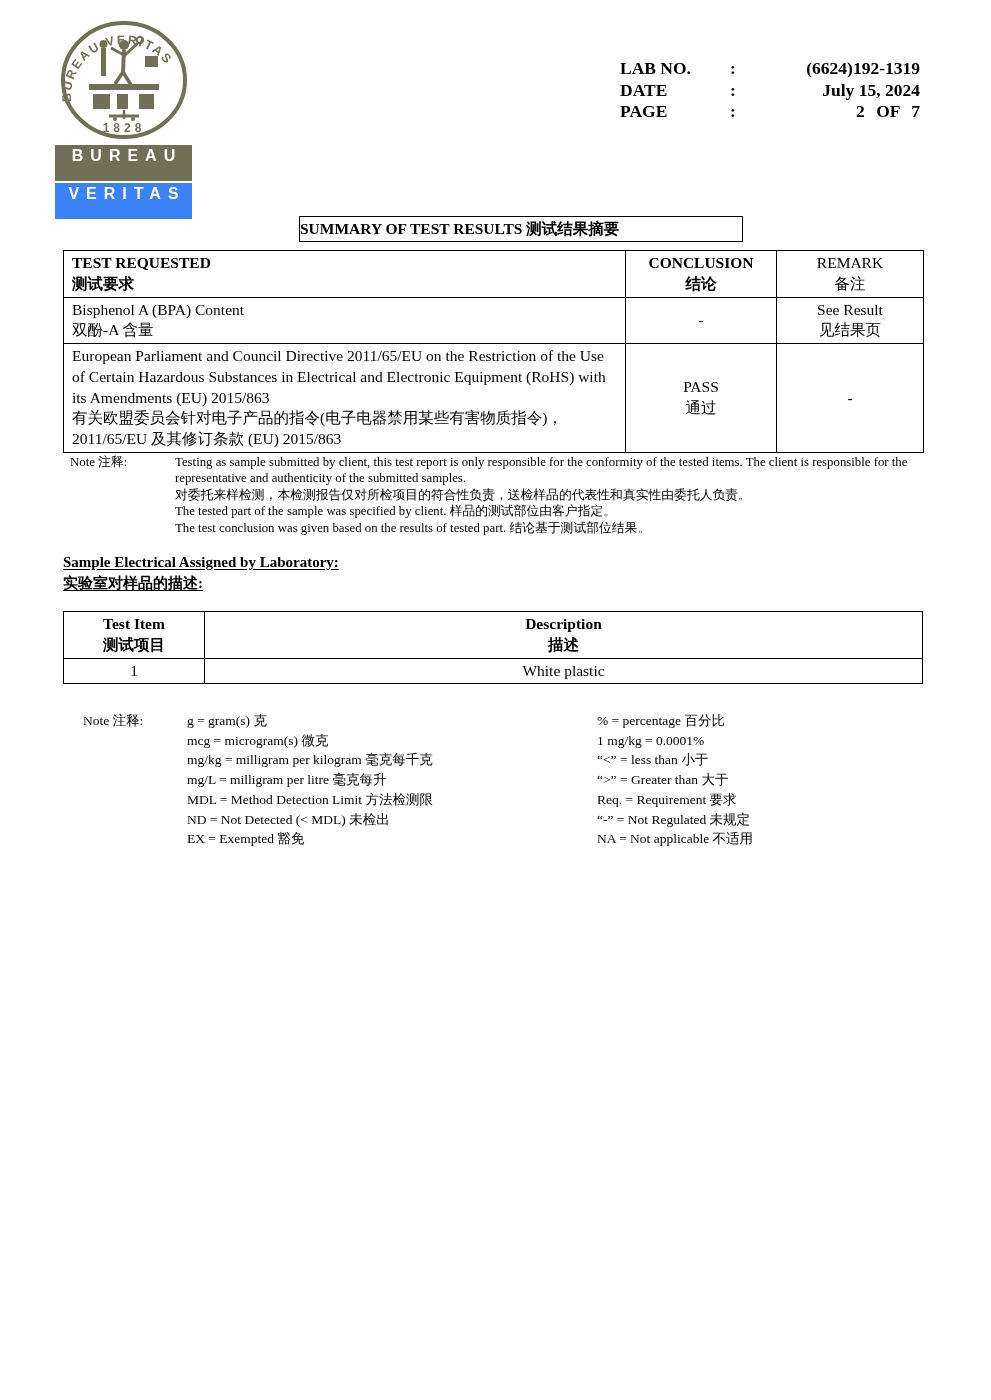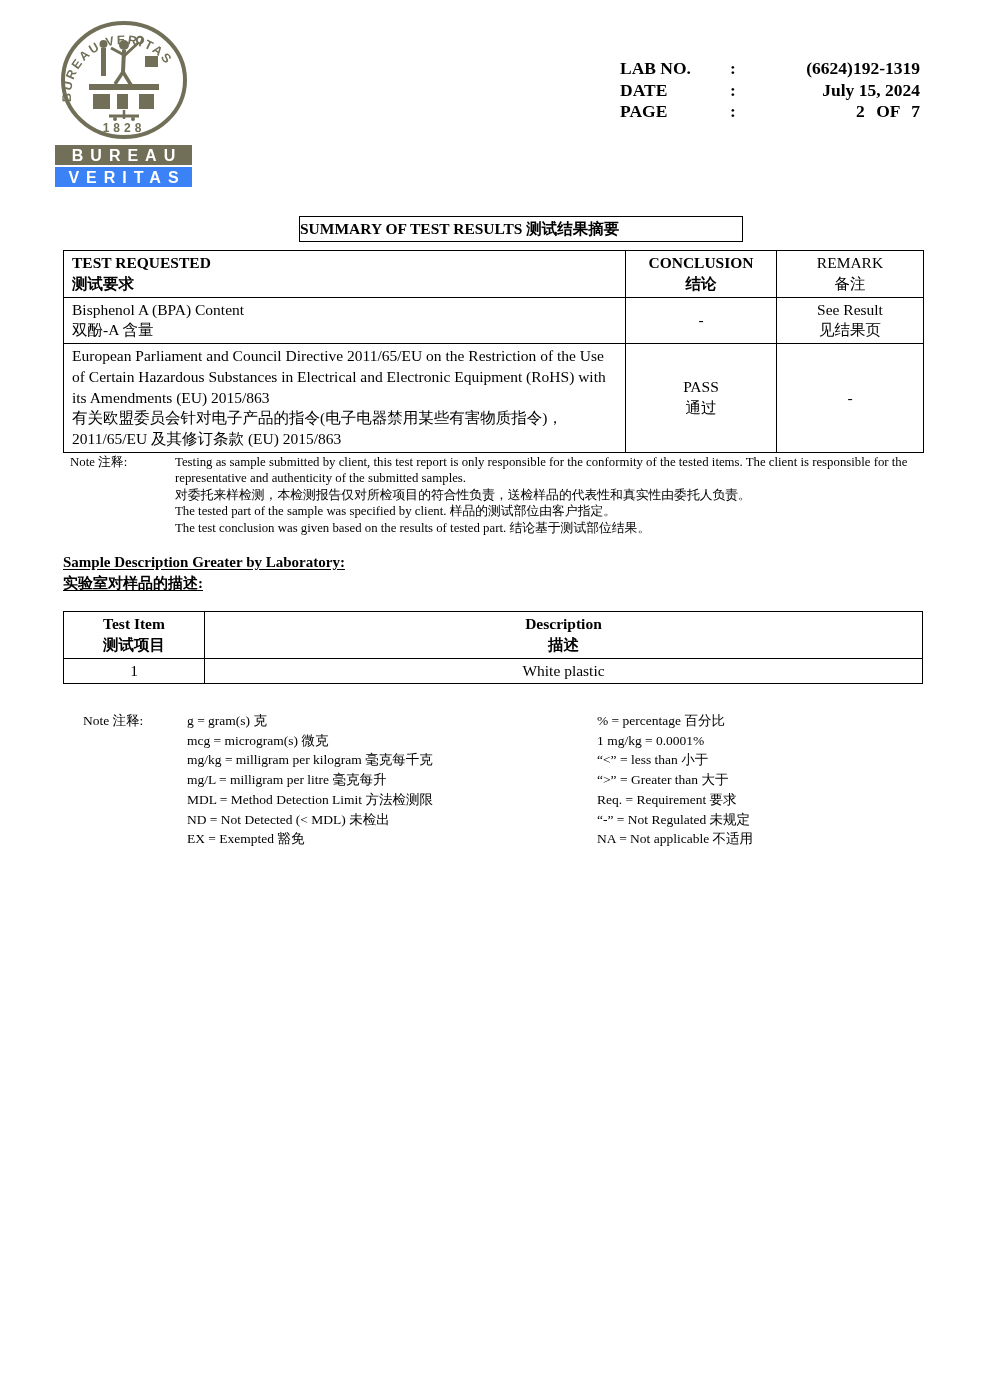--- a/index.html
+++ b/index.html
@@ -10,21 +10,21 @@
     font-family:"Liberation Serif", serif;
     overflow:hidden;
   }
 
   
   .logo { position:absolute; left:55px; top:20px; width:137px; }
   .logo svg { display:block; margin:0 auto 2px auto; }
   .logo-bar {
     width:137px; text-align:center; color:#fff;
     font-family:"Liberation Sans", sans-serif; font-weight:bold;
-    font-size:16px; letter-spacing:7px; padding:2px 0 0 7px;
+    font-size:16px; letter-spacing:7px; padding:2px 0 16px 7px;
     margin-top:3px;
   }
 
   
   .labinfo { position:absolute; left:620px; top:58px; width:300px;
     font-weight:bold; font-size:17.5px; }
   .labinfo-row { display:grid; grid-template-columns:110px 30px 160px; line-height:21.5px; }
   .labinfo-row .val { text-align:right; }
   .labinfo-row .val.wide { word-spacing:7px; }
 
@@ -175,21 +175,21 @@
     <div>Note 注释:</div>
     <div class="lines">
       <div>Testing as sample submitted by client, this test report is only responsible for the conformity of the tested items. The client is responsible for the representative and authenticity of the submitted samples.</div>
       <div>对委托来样检测，本检测报告仅对所检项目的符合性负责，送检样品的代表性和真实性由委托人负责。</div>
       <div>The tested part of the sample was specified by client. 样品的测试部位由客户指定。</div>
       <div>The test conclusion was given based on the results of tested part. 结论基于测试部位结果。</div>
     </div>
   </div>
 
   <div class="sample-heading">
-    <div>Sample Description Greater by Laboratory:</div>
+    <div>Sample Electrical Assigned by Laboratory:</div>
     <div>实验室对样品的描述:</div>
   </div>
 
   <table class="desc-table">
     <tbody>
         <tr class="hdr">
       <td class="c-item bold">
         <div>Test Item</div>
         <div>测试项目</div>
       </td>

